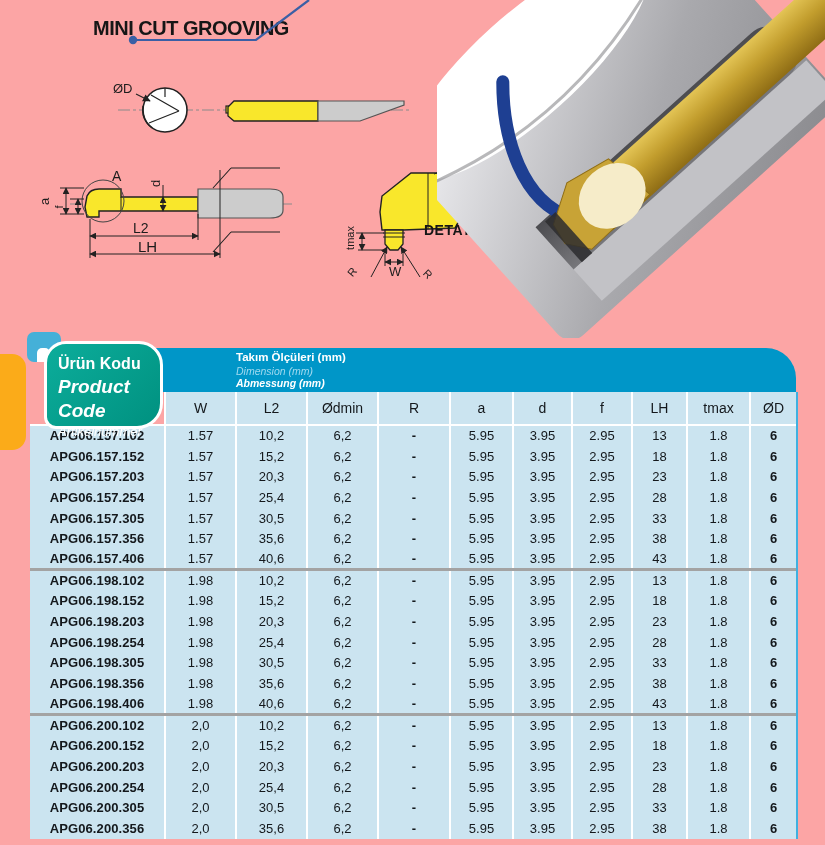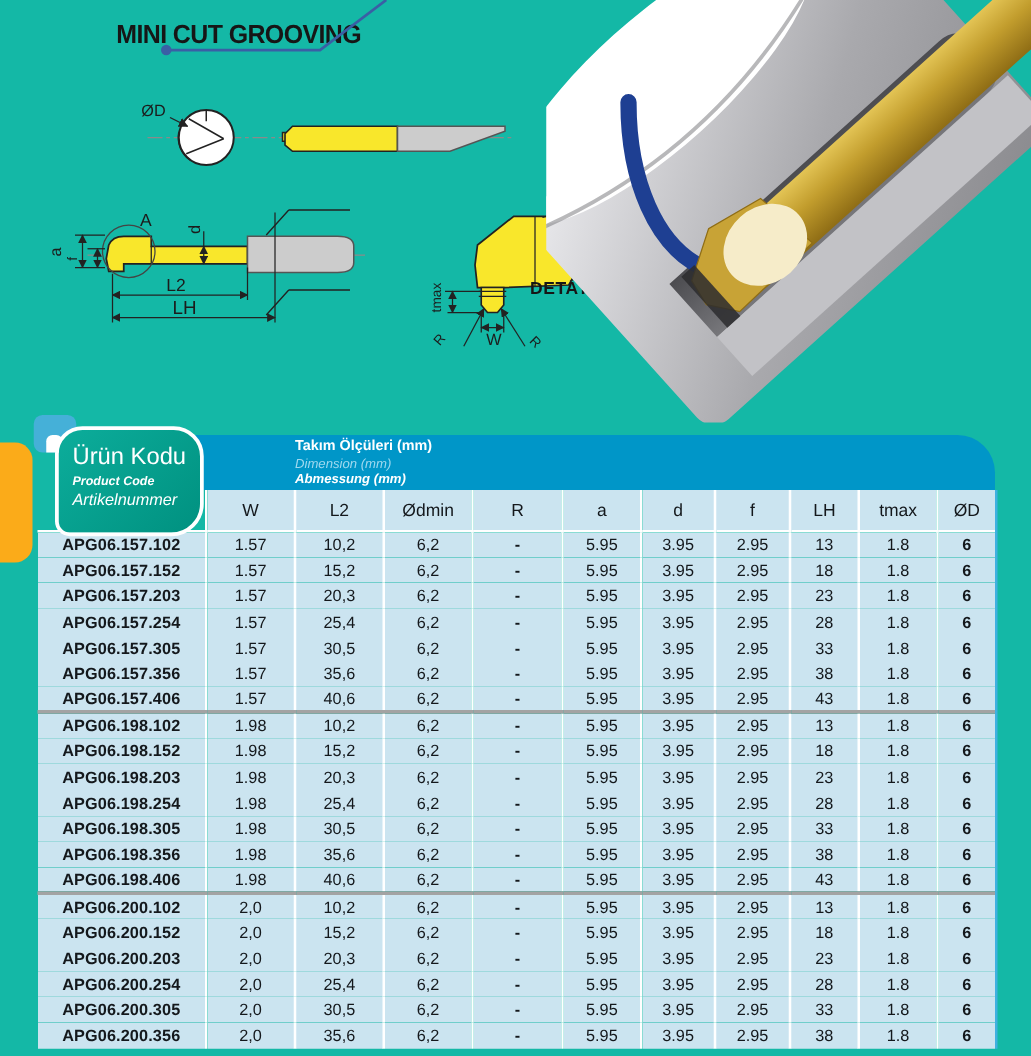--- a/index.html
+++ b/index.html
@@ -1,19 +1,19 @@
 <!DOCTYPE html>
 <html><head>
 <meta charset="utf-8">
 <style>
   * { margin:0; padding:0; box-sizing:border-box; }
   html,body { background:#fff; }
   #root {
     position:relative; width:825px; height:845px; overflow:hidden;
-    background:#14b8a6; font-family:"Liberation Sans", sans-serif;
+    background:#fca5a5; font-family:"Liberation Sans", sans-serif;
   }
   
   .page-title {
     position:absolute; left:93px; top:16px;
     font-size:21px; font-weight:bold; color:#161616;
     letter-spacing:-0.5px; transform:scaleX(.95); transform-origin:left;
     white-space:nowrap;
   }
   .deco-svg { position:absolute; left:0; top:0; }
   
@@ -45,22 +45,22 @@
   .band-l1 { font-size:11.5px; font-weight:bold; }
   .band-l2 { font-size:10.5px; font-style:italic; color:#9fd9ef; }
   .band-l3 { font-size:10.5px; font-style:italic; font-weight:bold; }
   .teal-box {
     position:absolute; left:44px; top:341px; width:119px; height:88px;
     background:linear-gradient(135deg,#0cad9b,#009180);
     border:3px solid #fff;
     border-radius:22px 24px 26px 12px;
     z-index:3; color:#fff; padding:10px 0 0 11px; line-height:1.3;
   }
-  .teal-l1 { font-size:19px; font-weight:normal; display:block; }
-  .teal-l2 { font-size:10px; font-weight:bold; font-style:italic; display:block; }
+  .teal-l1 { font-size:16px; font-weight:bold; display:block; }
+  .teal-l2 { font-size:19px; font-weight:bold; font-style:italic; display:block; }
   .teal-l3 { font-size:13px; font-style:italic; display:block; }
   
   .table-wrap {
     position:absolute; left:30px; top:392px; width:768px; z-index:1;
     border-right:2px solid #3fb0e0;
   }
   table.spec { border-collapse:collapse; table-layout:fixed; width:766px; }
   table.spec th, table.spec td {
     background:#cbe4f0; color:#14181c; text-align:center; vertical-align:middle;
     border-right:2px solid #fff; padding:0; overflow:hidden;

